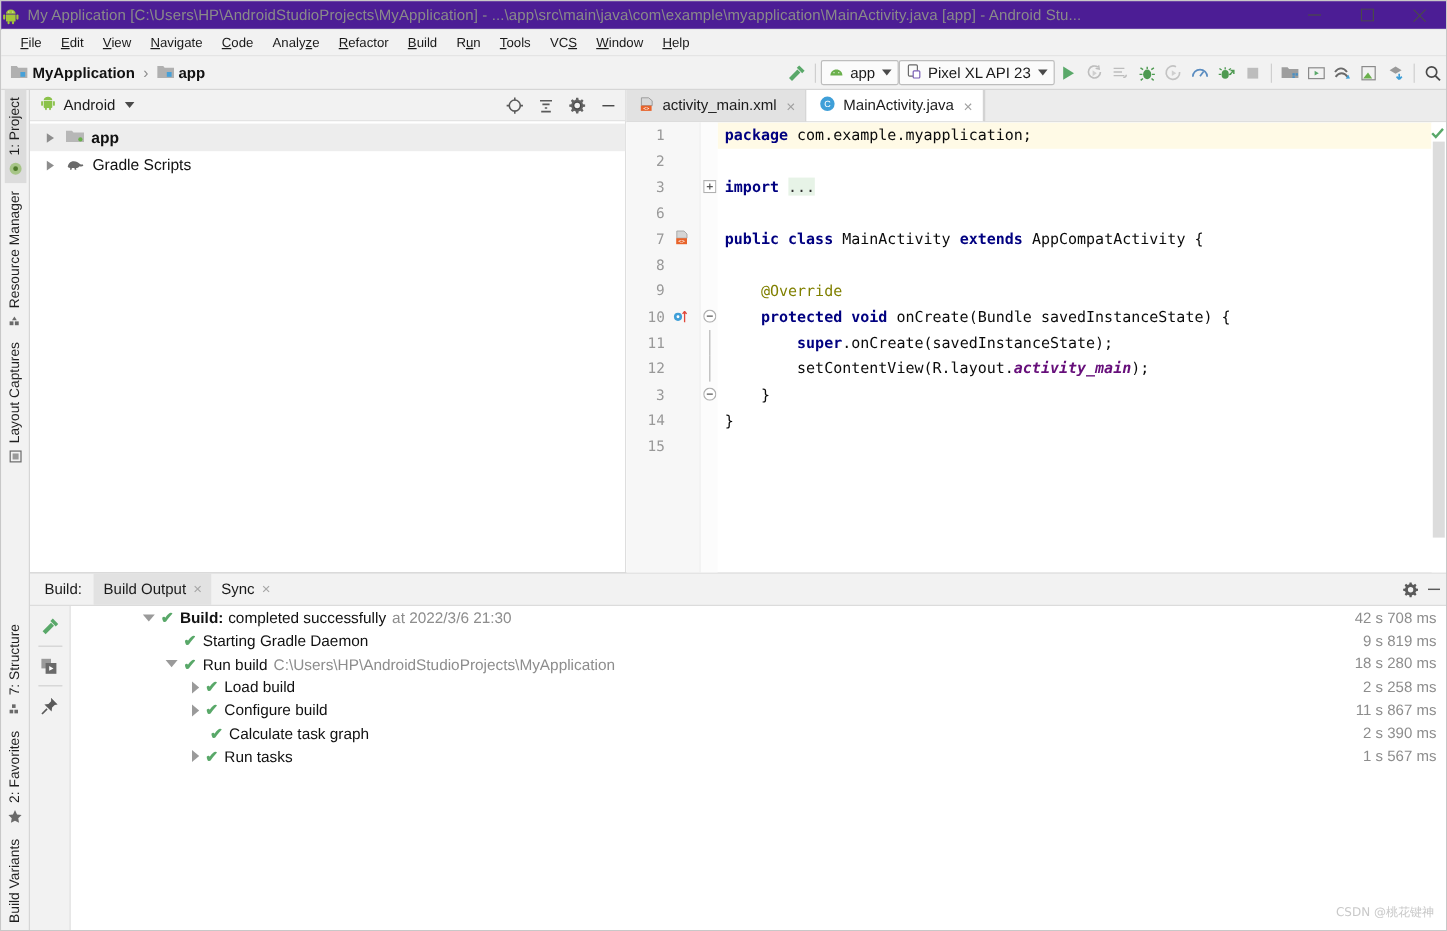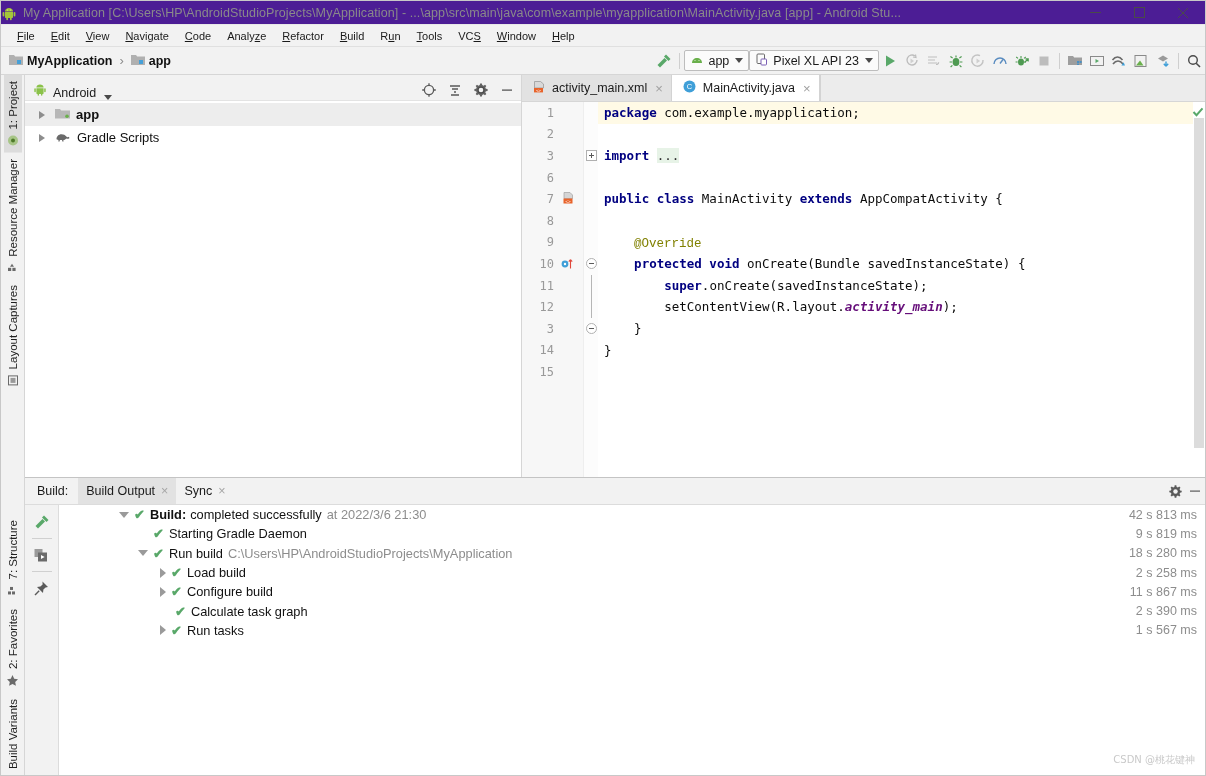--- a/index.html
+++ b/index.html
@@ -113,21 +113,21 @@
   .upper { flex: 1 1 auto; display: flex; min-height: 0; }
   .project-pane {
     width: 497px; min-width: 497px;
     background: #ffffff;
     display: flex; flex-direction: column;
     border-right: 1px solid #d6d6d6;
   }
   .pane-header {
     height: 26px; min-height: 26px;
     background: #f2f2f2;
-    display: flex; align-items: flex-end;
+    display: flex; align-items: center;
     padding: 0 4px 0 8px;
     border-bottom: 1px solid #e3e3e3;
     gap: 6px;
   }
   .pane-title { font-size: 12.5px; color: #1a1a1a; }
   .pane-header .spacer { flex: 1 1 auto; }
   .hbtn { width: 20px; height: 20px; display: flex; align-items: center; justify-content: center; }
   .tree { padding-top: 2px; font-size: 13px; }
   .tree-row { height: 23px; display: flex; align-items: center; padding-left: 28px; gap: 6px; }
   .tree-row.sel { background: #ededed; }
@@ -183,21 +183,21 @@
   }
   .gmark { width: 26px; display: flex; align-items: center; justify-content: center; gap: 1px; }
   .code-line {
     height: 21.6px; line-height: 21.6px;
     white-space: pre;
     padding-left: 6px;
     color: #0b0b0b;
   }
   .hl-line { background: #fffae6; }
   .kw { color: #000080; font-weight: bold; }
-  .ann { color: #808000; font-family: Liberation Mono, monospace; }
+  .ann { color: #808000; }
   .fold-txt { color: #2f2f2f; background: #e7f3e7; }
   .res { color: #660e7a; font-weight: bold; font-style: italic; }
   .right-rail { width: 12px; min-width: 12px; background: #ffffff; position: relative; }
   .scroll-thumb { position: absolute; top: 16px; left: 1px; width: 10px; height: 330px; background: #dcdcdc; border-radius: 0; }
   .ok-check { position: absolute; top: 2px; right: 1px; }
 
   
   .build-panel {
     height: 298px; min-height: 298px;
     border-top: 1px solid #c4c4c4;
@@ -787,21 +787,21 @@
           </div>
 
           <div class="build-out">
 
             <div class="build-row" style="padding-left:60px;">
               <span class="b-tri"></span>
               <span class="b-check">✔</span>
               <span class="b-strong">Build:</span>
               <span class="b-txt" style="margin-left:4px;">completed successfully</span>
               <span class="b-dim" style="margin-left:5px;">at 2022/3/6 21:30</span>
-              <span class="b-time">42 s 813 ms</span>
+              <span class="b-time">42 s 708 ms</span>
             </div>
 
             <div class="build-row" style="padding-left:79px;">
               <span class="b-tri none"></span>
               <span class="b-check">✔</span>
               <span class="b-txt">Starting Gradle Daemon</span>
               <span class="b-time">9 s 819 ms</span>
             </div>
 
             <div class="build-row" style="padding-left:79px;">

